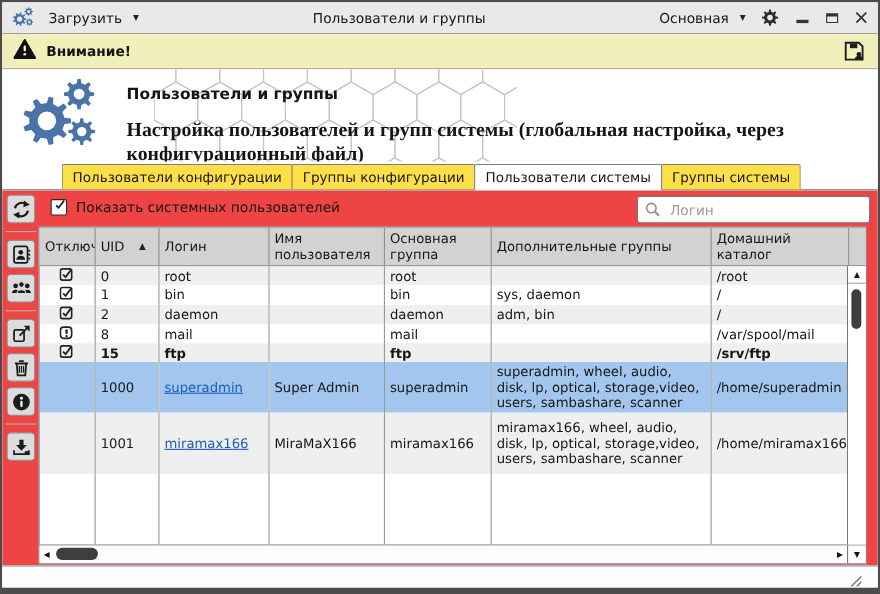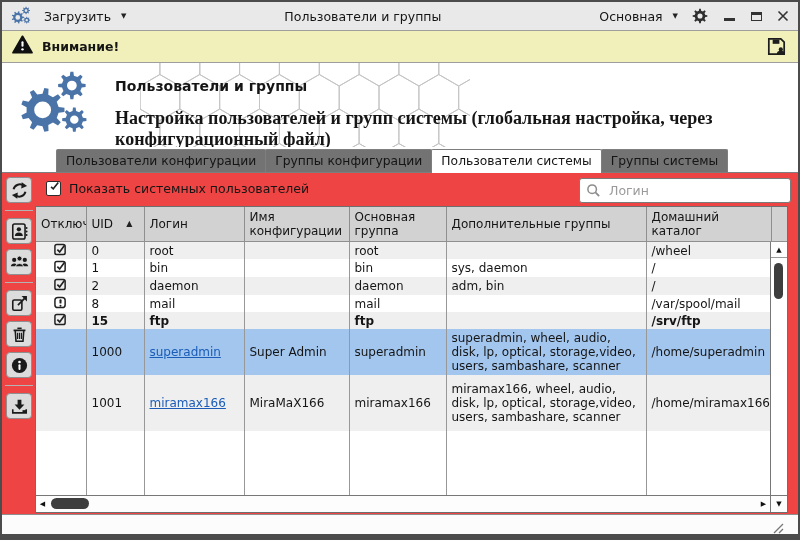--- a/index.html
+++ b/index.html
@@ -28,21 +28,21 @@
   .headersec{position:relative;height:84px;background:#fff;overflow:hidden;}
   .hexwrap{position:absolute;left:138px;top:0;width:330px;height:84px;z-index:0;}
   .biggears{position:absolute;left:13px;top:3px;color:var(--accent,#4a74a8);z-index:1;}
   .biggears svg{width:78px;height:78px;display:block;}
   .htexts{position:absolute;left:113px;top:15px;z-index:2;}
   .htitle{font-size:14px;font-weight:bold;margin-bottom:14px;}
   .hsub{font-size:18px;font-weight:bold;font-family:Liberation Serif, serif;}
   
   .tabbar{height:25px;display:flex;align-items:flex-end;padding-left:54px;
     border-bottom:1px solid #7e7e7e;background:#fff;position:relative;z-index:2;}
-  .tab{position:relative;font-size:12.3px;padding:4px 9px;background:#737373;
+  .tab{position:relative;font-size:12.3px;padding:4px 9px;background:#fde047;
     border:1px solid #7e7e7e;border-bottom:none;border-radius:2px 2px 0 0;white-space:nowrap;}
   .tab + .tab{margin-left:-1px;}
   .tab.active{background:#fff;margin-bottom:-1px;padding-bottom:5px;z-index:3;}
   
   .content{position:relative;height:341px;background:#ef4444;}
   .sidebar{position:absolute;left:2px;top:4px;width:30px;display:flex;flex-direction:column;align-items:center;gap:5px;}
   .sbtn{width:26px;height:26px;background:#dcdcdc;border:1px solid #8f8f8f;border-radius:4px;
     display:flex;align-items:center;justify-content:center;box-sizing:border-box;}
   .sbtn svg{width:19px;height:19px;display:block;}
   .ssep{width:28px;height:1px;background:#b3b3b3;margin:2px 0;}
@@ -336,21 +336,21 @@
             <thead id="thead">
               <tr>
                 <th class="nowrap">Отключ</th>
                 <th class="nowrap">
                   <span class="thflex">
                     <span>UID</span>
                     <span class="sortarrow">▲</span>
                   </span>
                 </th>
                 <th class="nowrap">Логин</th>
-                <th>Имя конфигурации</th>
+                <th>Имя пользователя</th>
                 <th>Основная группа</th>
                 <th>Дополнительные группы</th>
                 <th>Домашний каталог</th>
               </tr>
             </thead>
           </table>
       </div>
       <div class="tmiddle">
         <div class="tbodyarea">
           <table class="tbl">
@@ -367,21 +367,21 @@
                 <tr class="alt" style="height: 17px;">
                   <td class="ctr"><svg width="13" height="13" viewBox="0 0 14 14">
                       <rect x="1" y="1.5" width="11" height="11" rx="2" fill="none" stroke="#222" stroke-width="1.6"></rect>
                       <path d="M3.6 7.2 L6.1 9.6 L11.4 2.4" fill="none" stroke="#222" stroke-width="1.8"></path>
                     </svg></td>
                   <td>0</td>
                   <td>root</td>
                   <td></td>
                   <td>root</td>
                   <td class="wrap"></td>
-                  <td>/wheel</td>
+                  <td>/root</td>
                 </tr>
                 <tr style="height: 17px;">
                   <td class="ctr"><svg width="13" height="13" viewBox="0 0 14 14">
                       <rect x="1" y="1.5" width="11" height="11" rx="2" fill="none" stroke="#222" stroke-width="1.6"></rect>
                       <path d="M3.6 7.2 L6.1 9.6 L11.4 2.4" fill="none" stroke="#222" stroke-width="1.8"></path>
                     </svg></td>
                   <td>1</td>
                   <td>bin</td>
                   <td></td>
                   <td>bin</td>

